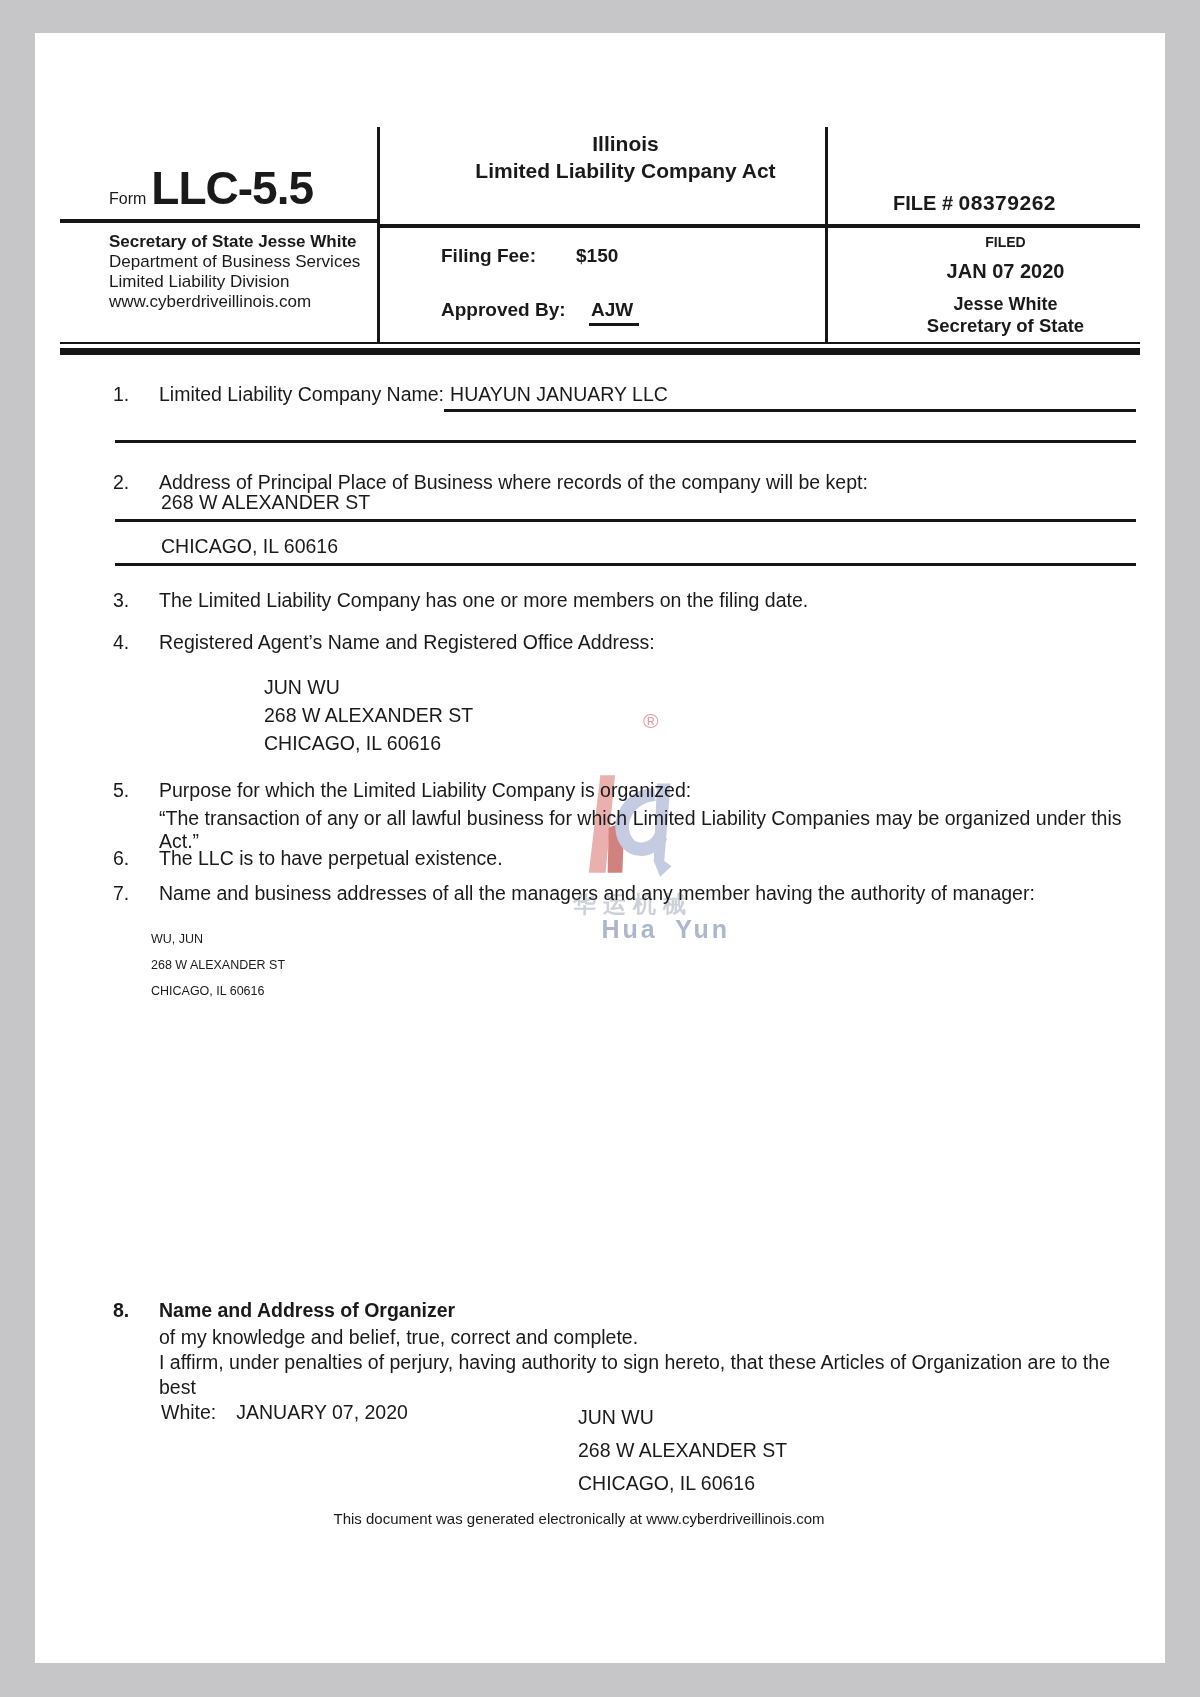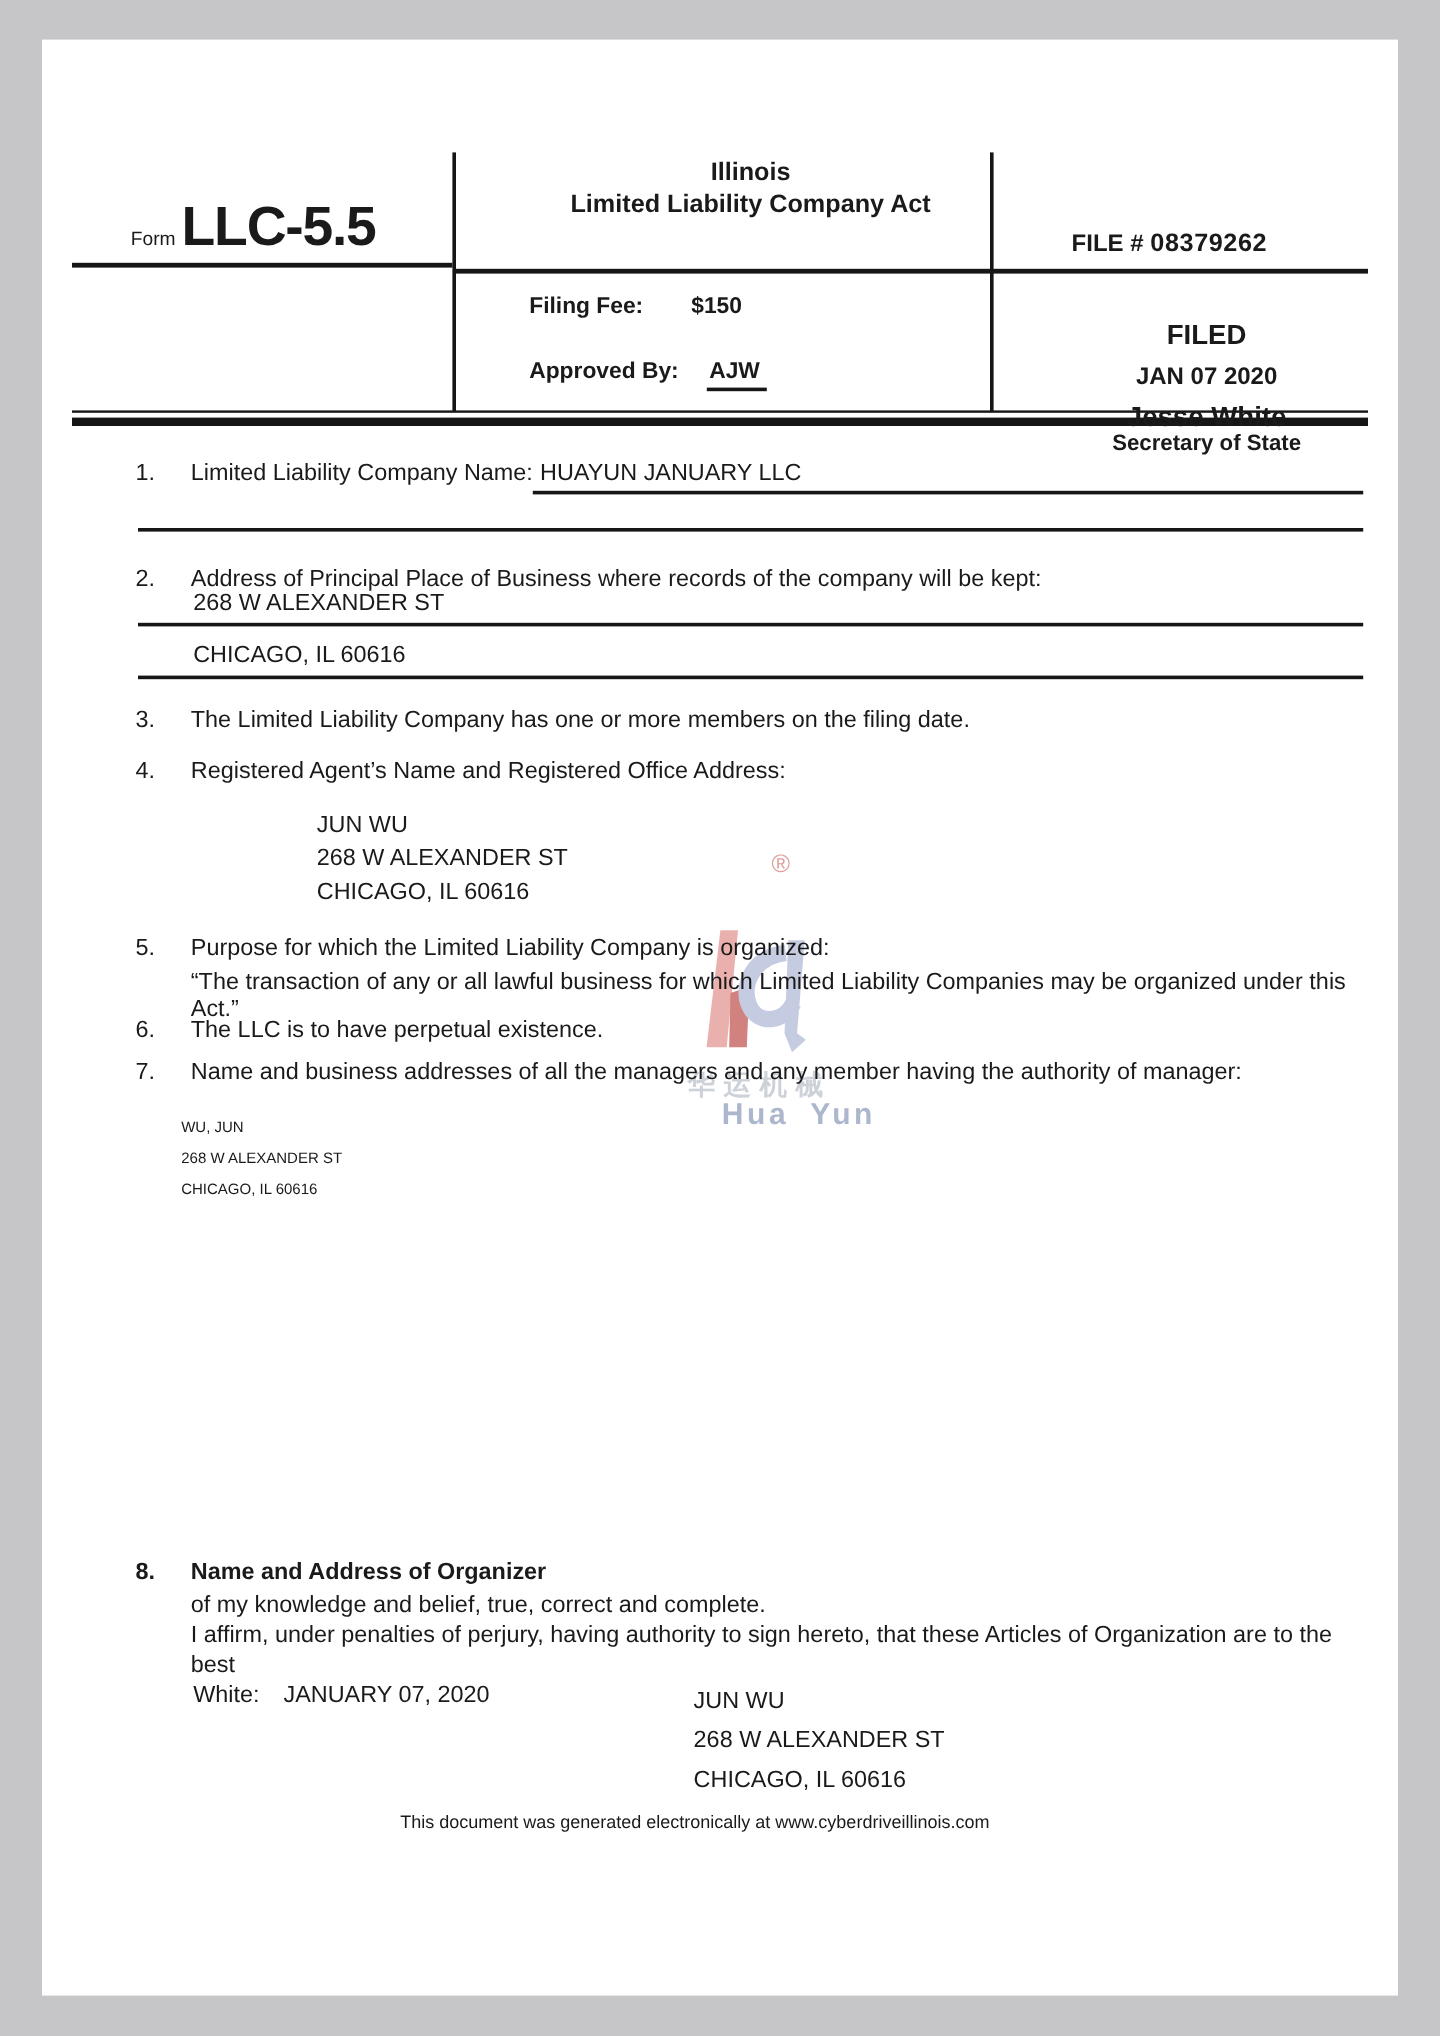--- a/index.html
+++ b/index.html
@@ -41,23 +41,23 @@
   .fee-row  { top:212px; }
   .appr-row { top:266px; }
   .fee-row .lbl  { width:135px; }
   .appr-row .lbl { width:148px; }
   .appr-row .val { border-bottom:3px solid #161616; padding:0 6px 2px 2px; }
 
   .file-row { left:812px; top:158px; font-size:20px; font-weight:bold; }
   .file-row .num { font-size:21px; letter-spacing:0.5px; }
 
   .stamp { left:790px; top:201px; width:315px; text-align:center; font-weight:bold; }
-  .stamp-filed { font-size:23px; margin-bottom:10px;margin-top:32px; }
+  .stamp-filed { font-size:14px; margin-bottom:10px; }
   .stamp-date  { font-size:20px; margin-bottom:10px; }
-  .stamp-name  { font-size:23px; line-height:22px; }
+  .stamp-name  { font-size:18px; line-height:22px; }
   .stamp-title { font-size:18.5px; line-height:22px; }
 
   
   .item { left:32px; display:flex; font-size:19.5px; align-items:baseline; }
   .item .num { width:46px; flex:0 0 46px; }
   .fill-ul { flex:1; border-bottom:3px solid #161616; padding:0 2px 3px 6px; }
 
   .i1 { top:350px; width:1069px; }
   .blank-ul { left:80px; top:407px; width:1021px; height:3px; background:#161616; }
   .i2 { top:438px; }
@@ -110,20 +110,26 @@
   <div class="line vline2"></div>
   <div class="line hl-left"></div>
   <div class="line hl-mid"></div>
   <div class="line hl-thin"></div>
   <div class="line hl-thick"></div>
 
   <div class="abs form-row">
     <span class="form-small">Form</span>
     <span class="form-big">LLC-5.5</span>
   </div>
+  <div class="abs agency">
+    <div class="b">Secretary of State Jesse White</div>
+    <div>Department of Business Services</div>
+    <div>Limited Liability Division</div>
+    <div>www.cyberdriveillinois.com</div>
+  </div>
 
   <div class="abs title-block">
     <div>Illinois</div>
     <div>Limited Liability Company Act</div>
   </div>
   <div class="abs fee-row">
     <span class="lbl">Filing Fee:</span>
     <span>$150</span>
   </div>
   <div class="abs appr-row">

